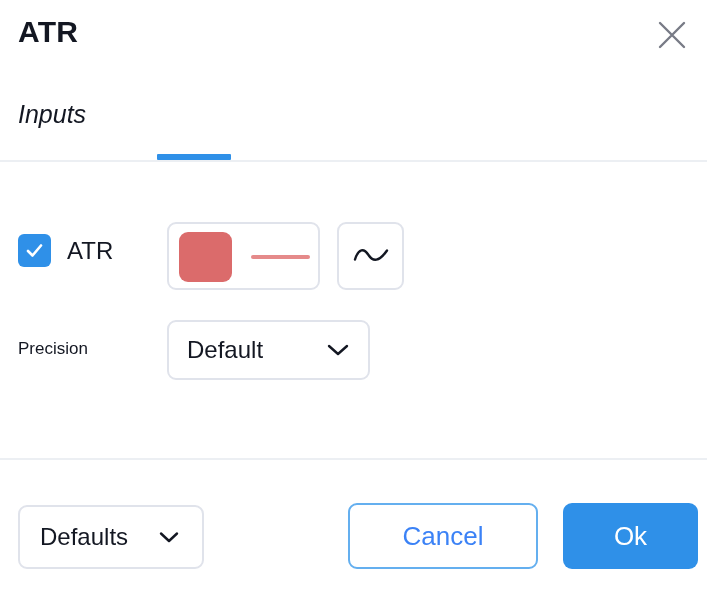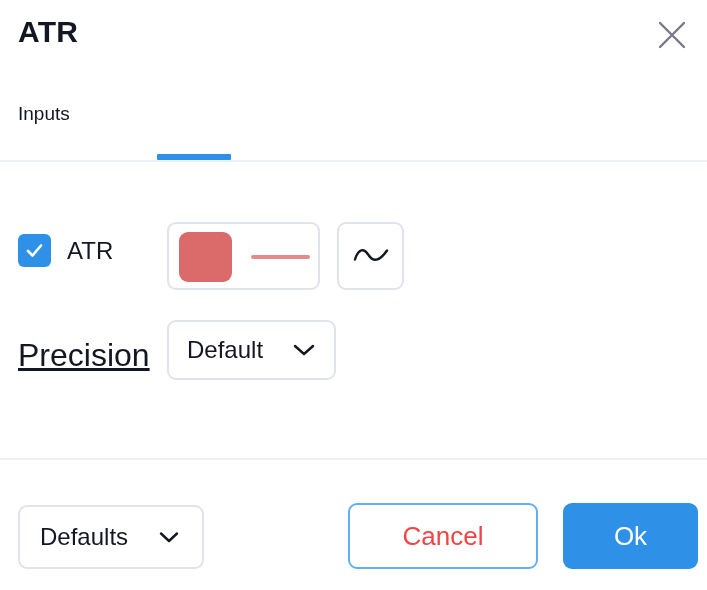--- a/index.html
+++ b/index.html
@@ -60,29 +60,30 @@
   .tabs {
     position: absolute;
     left: 0;
     top: 98px;
     width: 707px;
     height: 64px;
   }
   .tab {
     position: absolute;
     top: 0;
-    font-size: 19px;
+    font-size: 25px;
     line-height: 32px;
     color: #131722;
     cursor: pointer;
     background: transparent;
     border: none;
     padding: 0;
     font-family: "Liberation Sans", sans-serif;
     white-space: nowrap;
+    font-style: italic;
   }
   .tab-inputs { left: 18px; }
   .tab-style  { left: 157px; color: #2F90E8; }
   .tab-underline {
     position: absolute;
     left: 157px;
     top: 56px;
     width: 74px;
     height: 6px;
     background: #2F90E8;
@@ -190,31 +191,30 @@
   .row-precision {
     position: absolute;
     left: 0;
     top: 158px;
     width: 707px;
     height: 60px;
   }
   .label-precision {
     position: absolute;
     left: 18px;
-    top: 20px;
-    font-size: 32px;
+    top: 14px;
+    font-size: 17px;
     line-height: 30px;
     color: #131722;
-    text-decoration: underline;
   }
   .select-precision {
     position: absolute;
     left: 167px;
     top: 0px;
-    width: 169px;
+    width: 203px;
     height: 60px;
     border: 2px solid #E0E3EB;
     border-radius: 9px;
     background: #ffffff;
     box-sizing: border-box;
     cursor: pointer;
     padding: 0;
   }
   .select-precision .sel-value {
     position: absolute;
@@ -277,21 +277,21 @@
   }
   .btn-cancel {
     position: absolute;
     left: 348px;
     top: 43px;
     width: 190px;
     height: 66px;
     border: 2px solid #64AFEF;
     border-radius: 9px;
     background: #ffffff;
-    color: #ef4444;
+    color: #3b82f6;
     font-size: 26px;
     font-family: "Liberation Sans", sans-serif;
     cursor: pointer;
     padding: 0;
   }
   .btn-ok {
     position: absolute;
     left: 563px;
     top: 43px;
     width: 135px;

